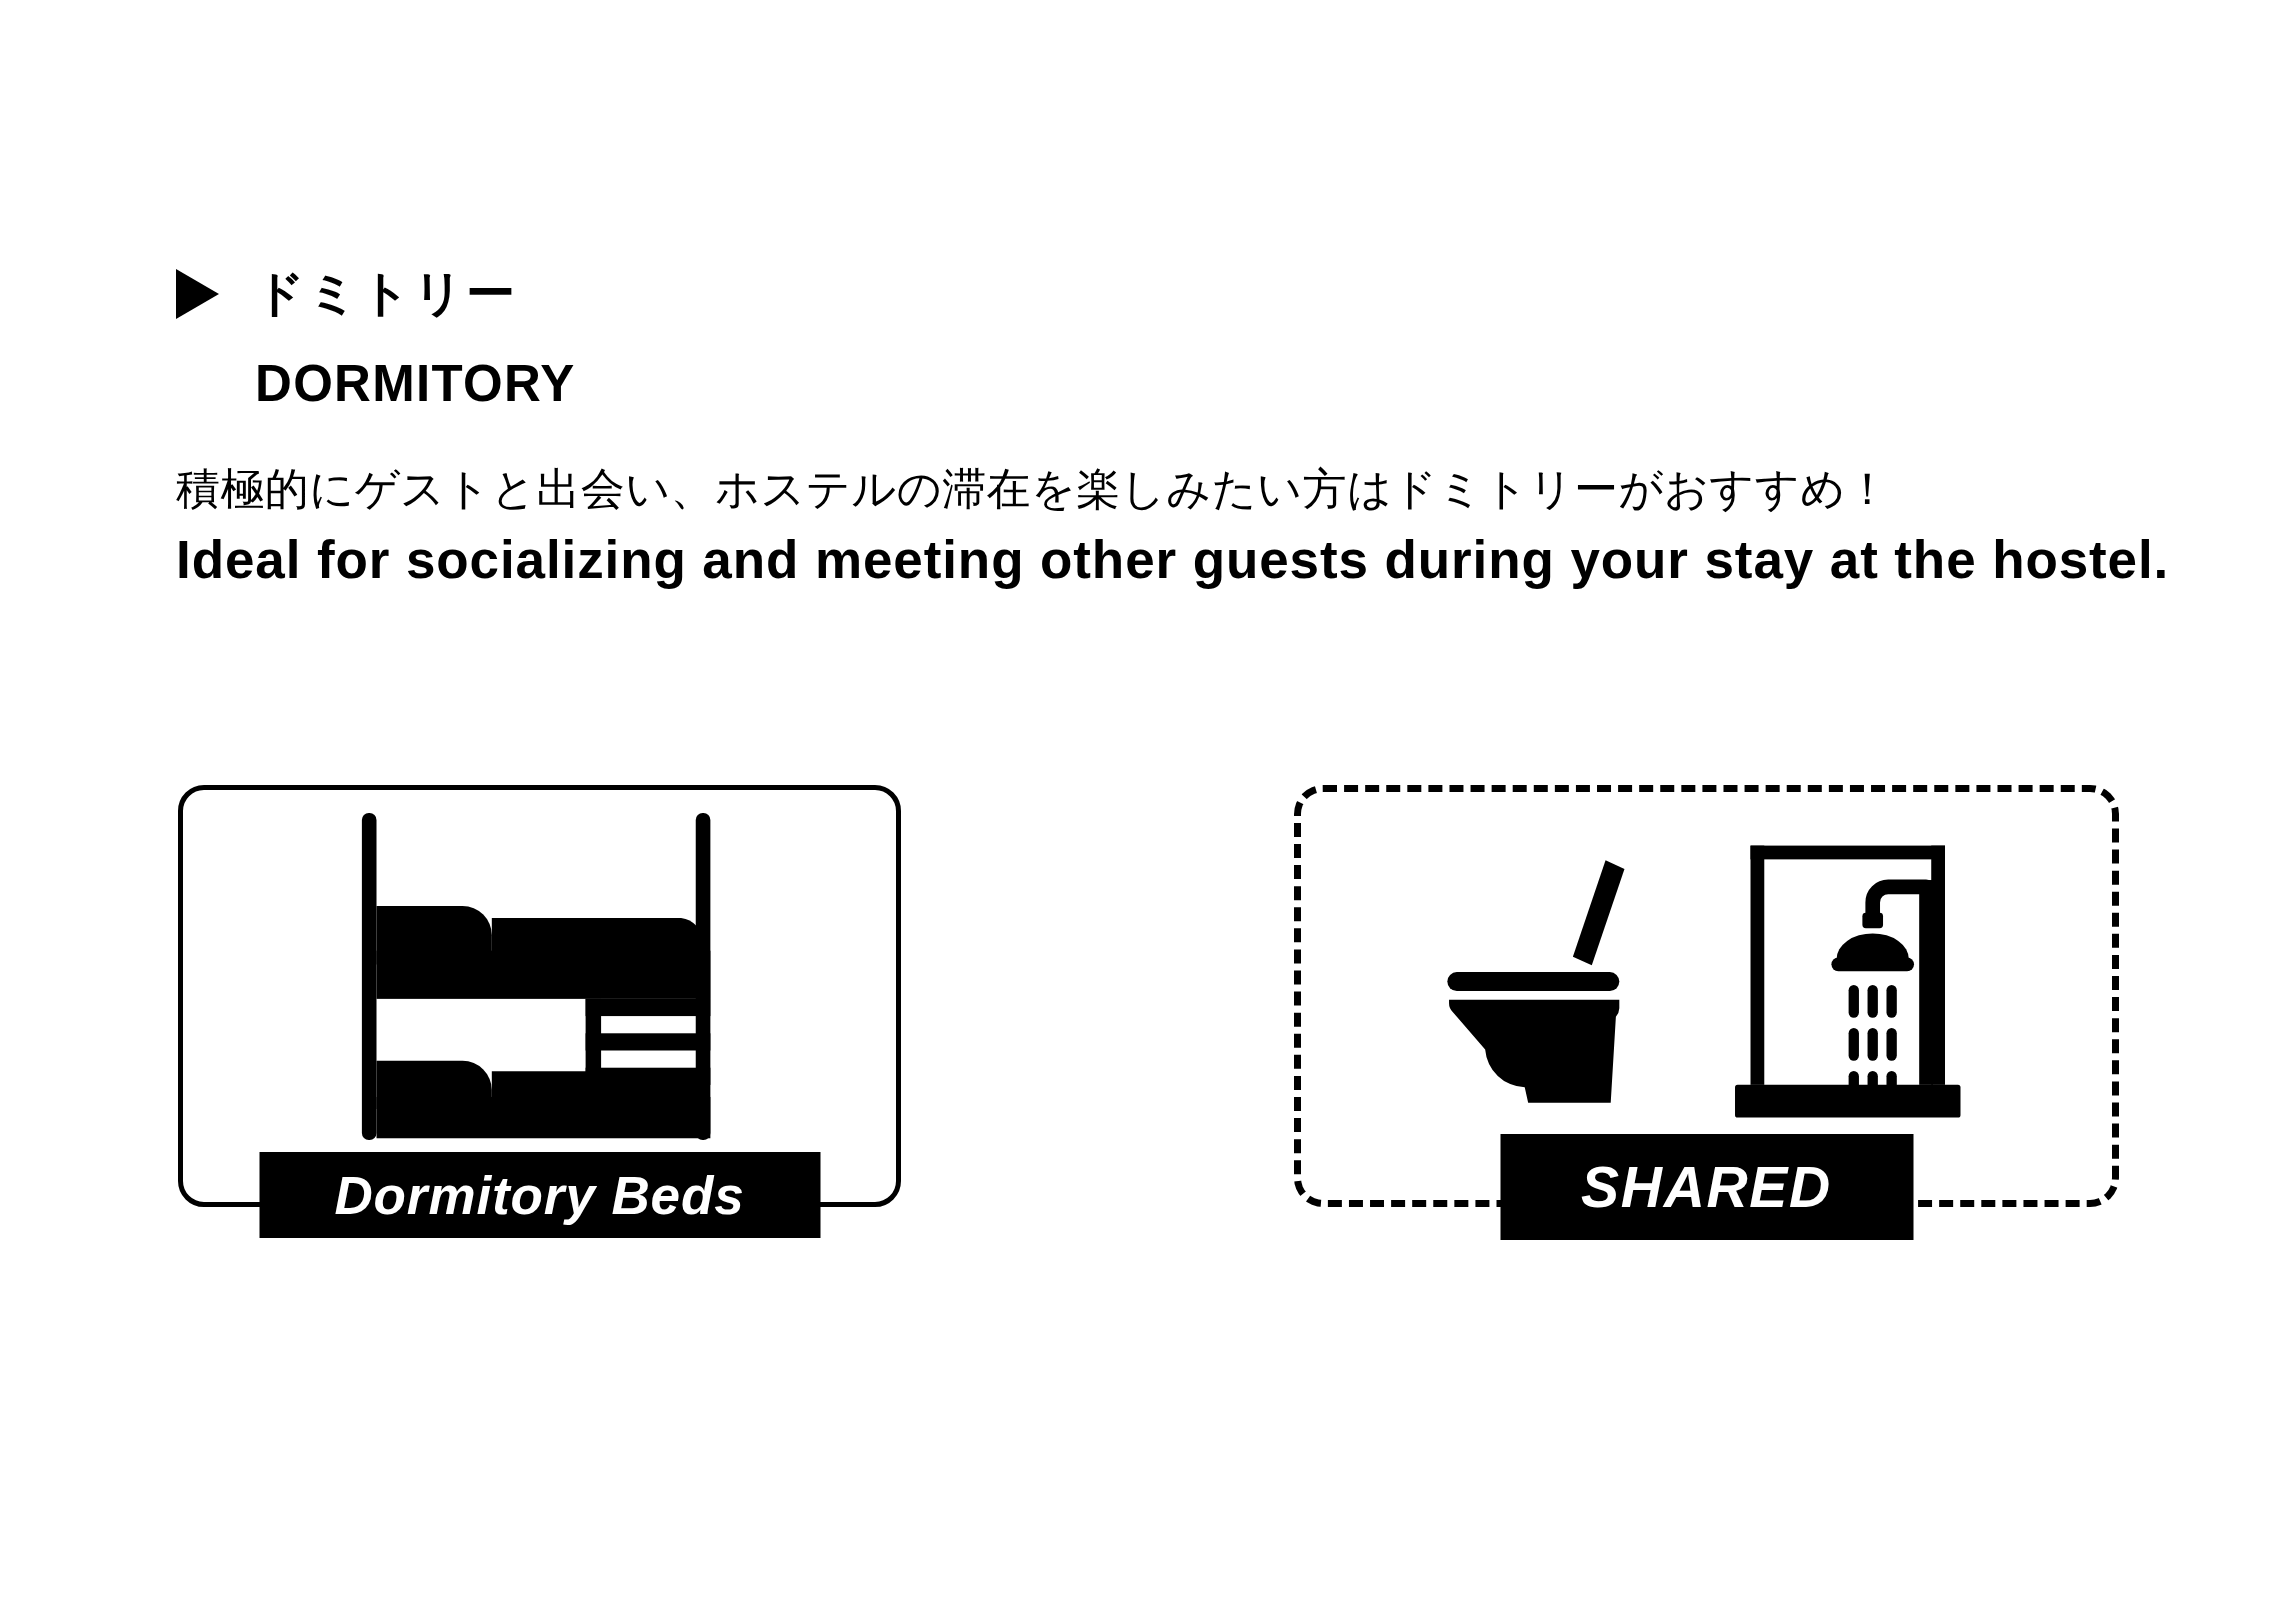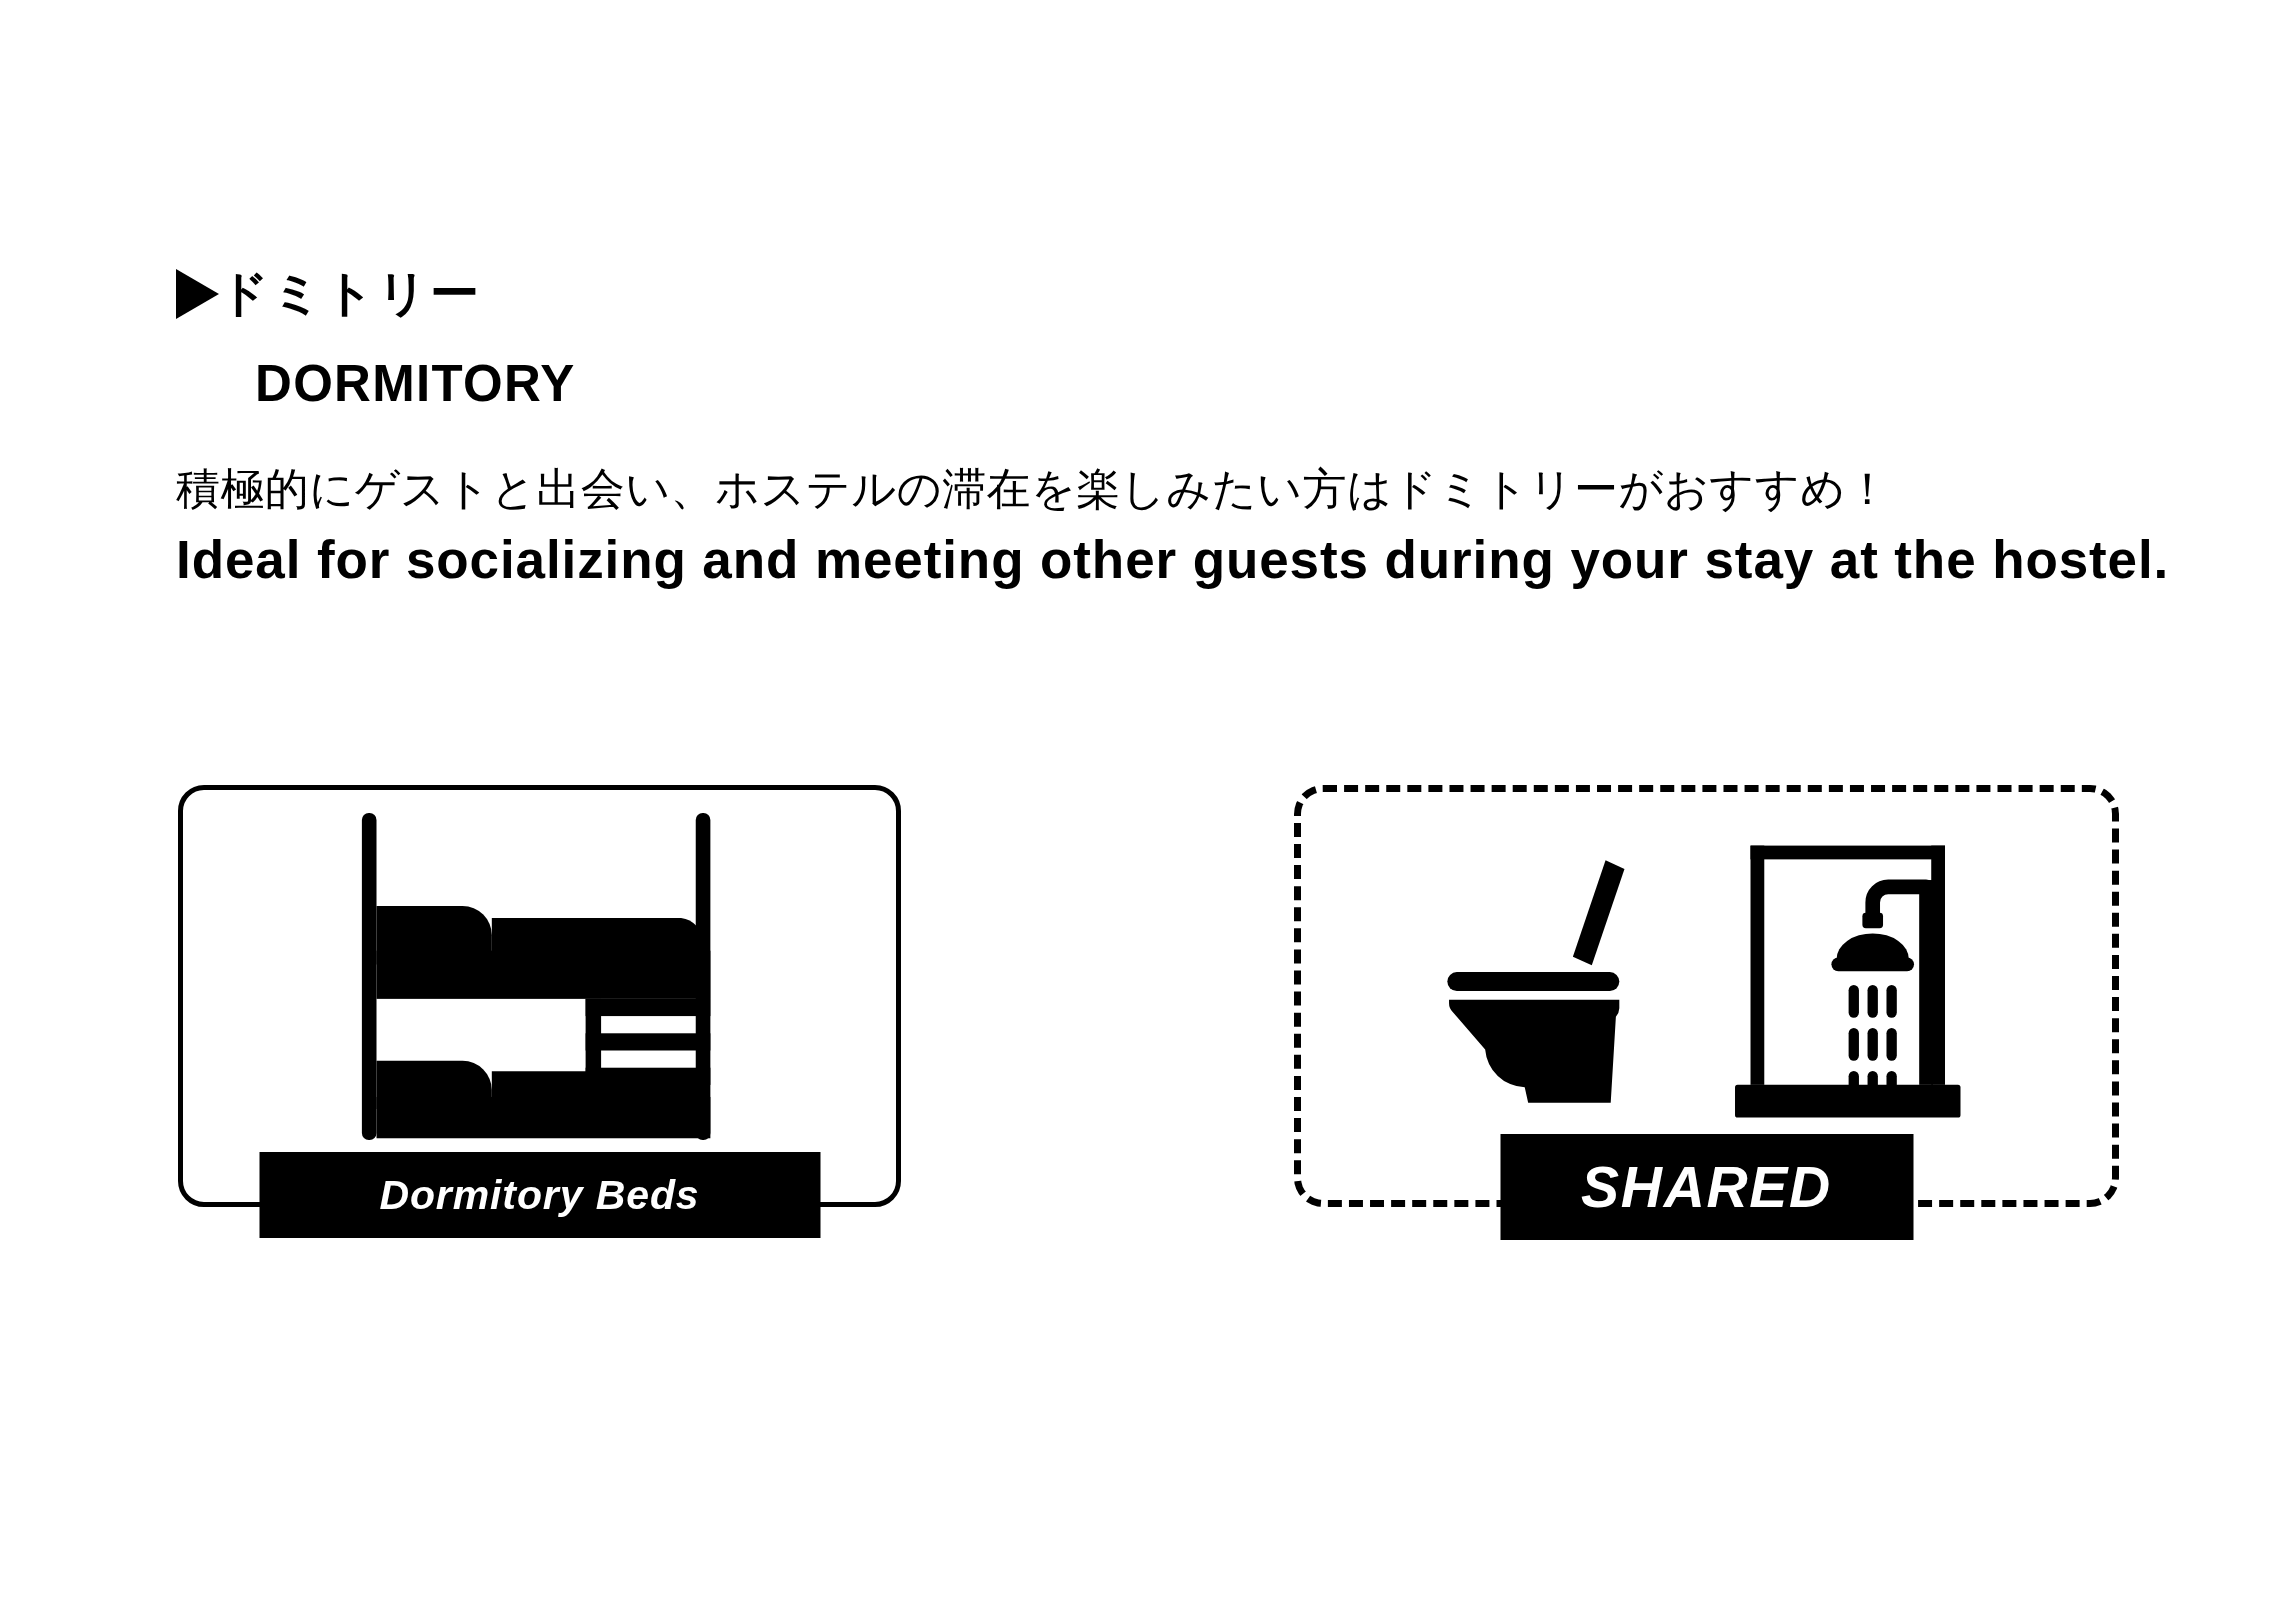--- a/index.html
+++ b/index.html
@@ -27,20 +27,21 @@
   .header {
     position: absolute;
     left: 176px;
     top: 254px;
     width: 1894px;
   }
 
   .title-row {
     display: flex;
     align-items: center;
+    gap: 36px;
     height: 79px;
   }
 
   .bullet-triangle {
     width: 0;
     height: 0;
     border-top: 25px solid transparent;
     border-bottom: 25px solid transparent;
     border-left: 43px solid #000000;
     flex: 0 0 auto;
@@ -145,21 +146,21 @@
     display: flex;
     align-items: center;
     justify-content: center;
     white-space: nowrap;
     box-sizing: border-box;
   }
 
   .label-beds {
     width: 561px;
     height: 86px;
-    font-size: 41px;
+    font-size: 53px;
     letter-spacing: 0.9px;
   }
 
   .label-shared {
     width: 413px;
     height: 106px;
     font-size: 57px;
     letter-spacing: 1.7px;
     bottom: -40px;
   }

